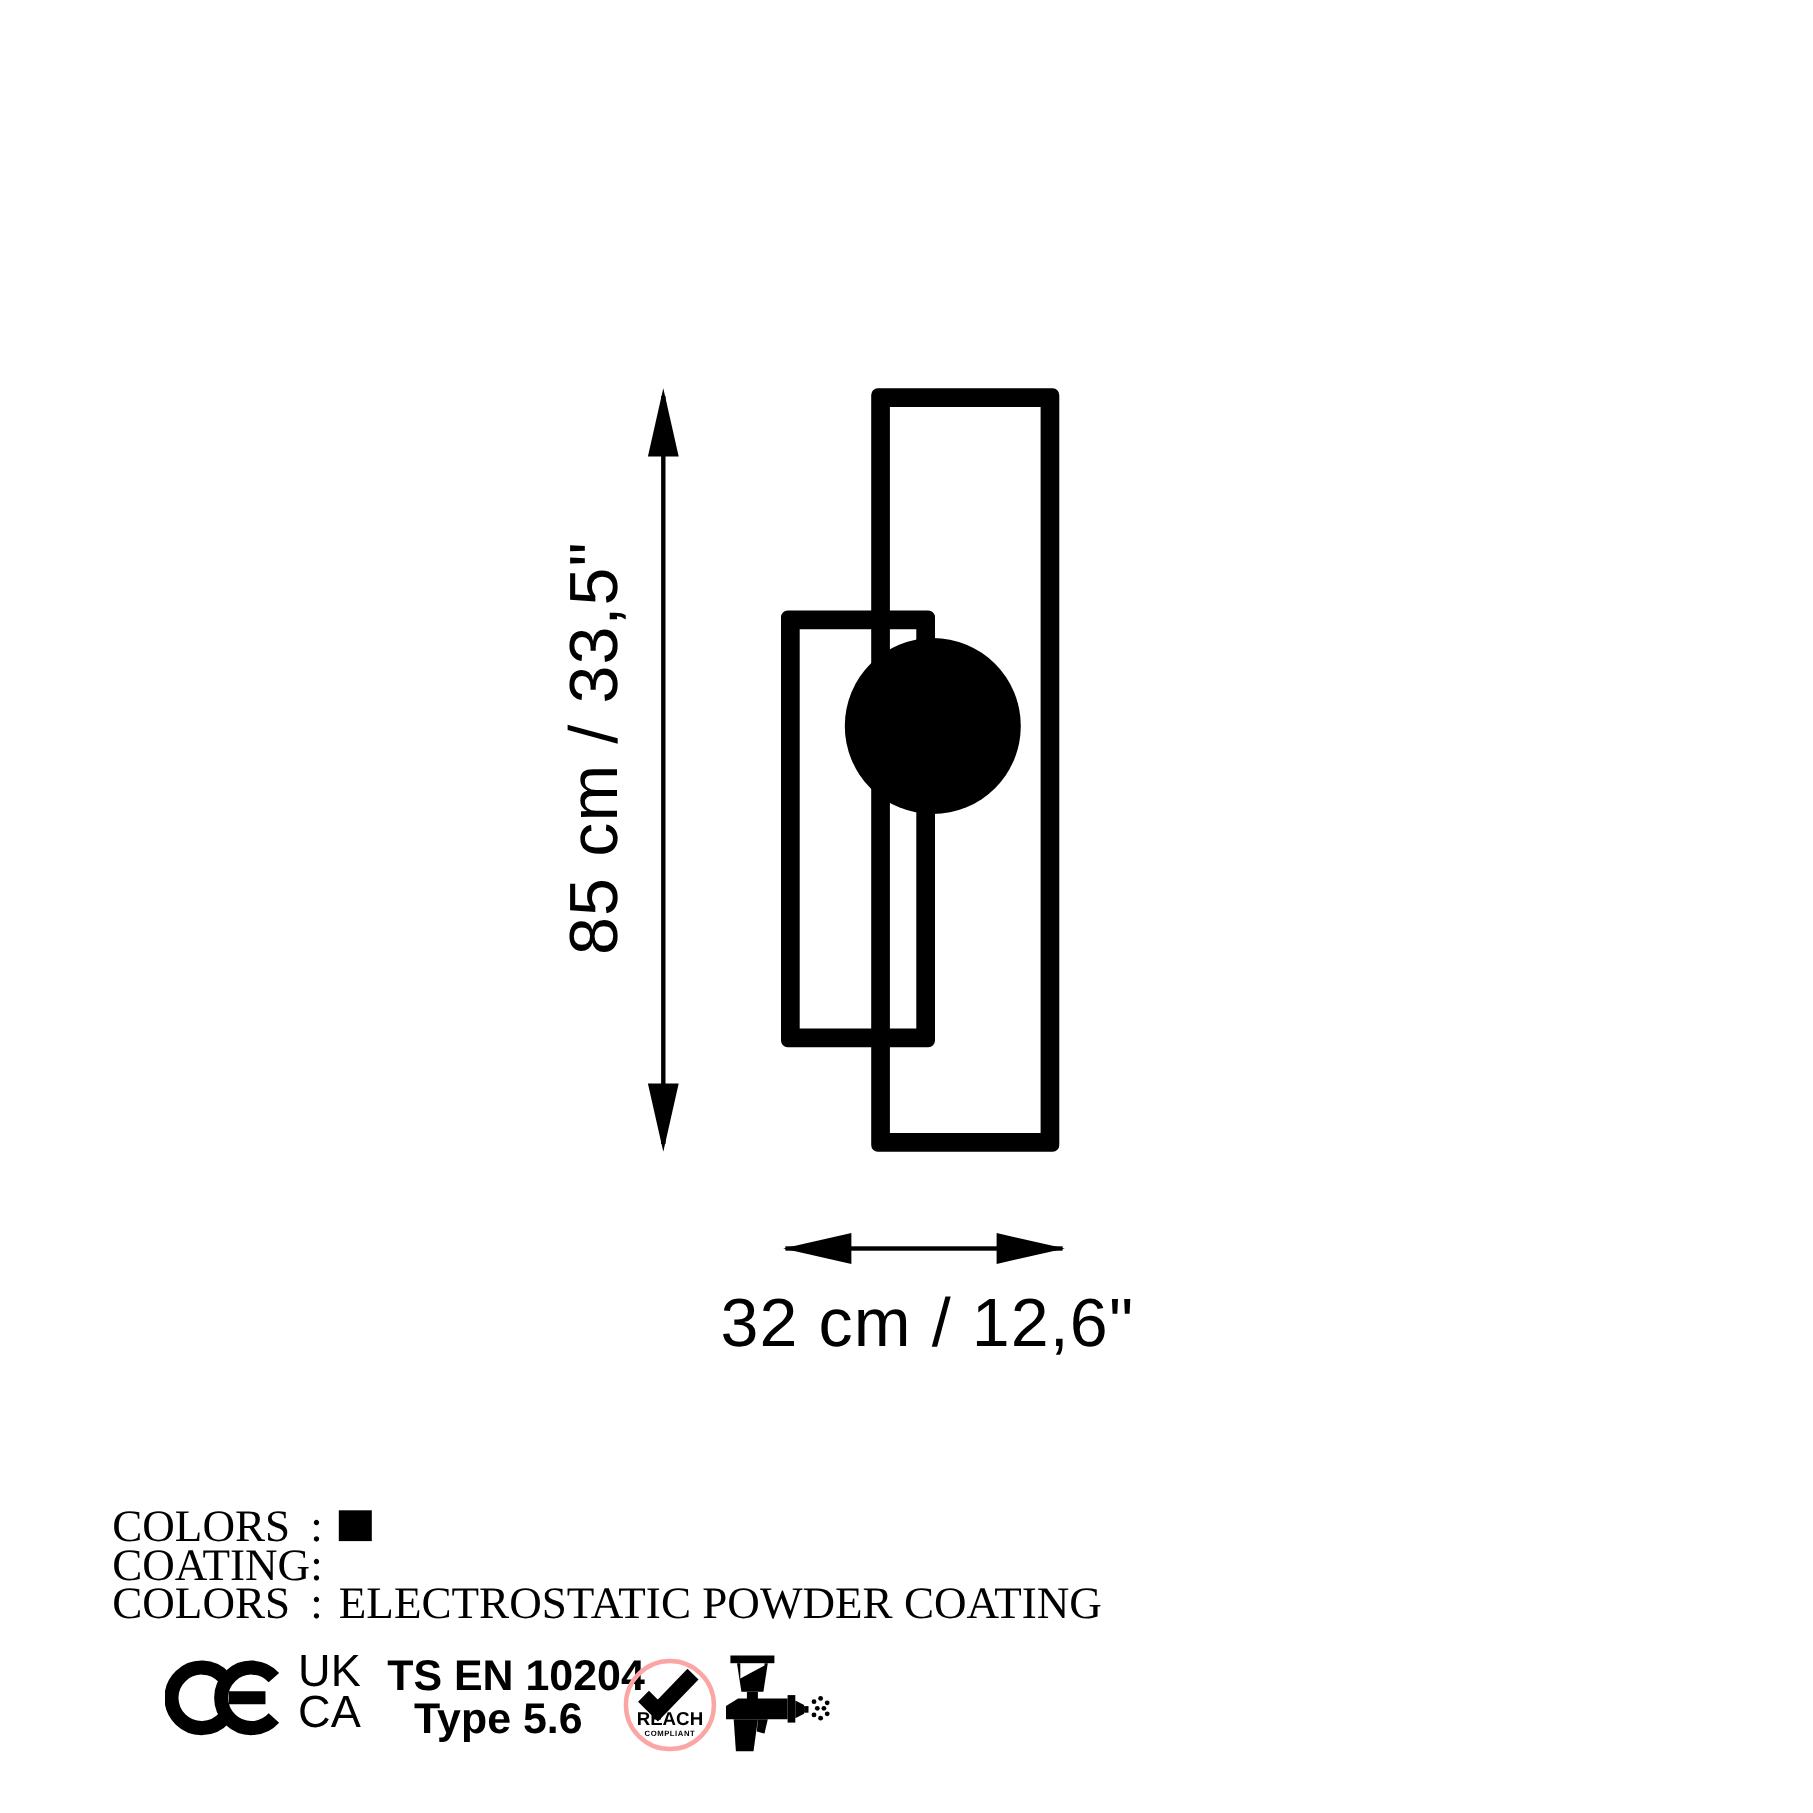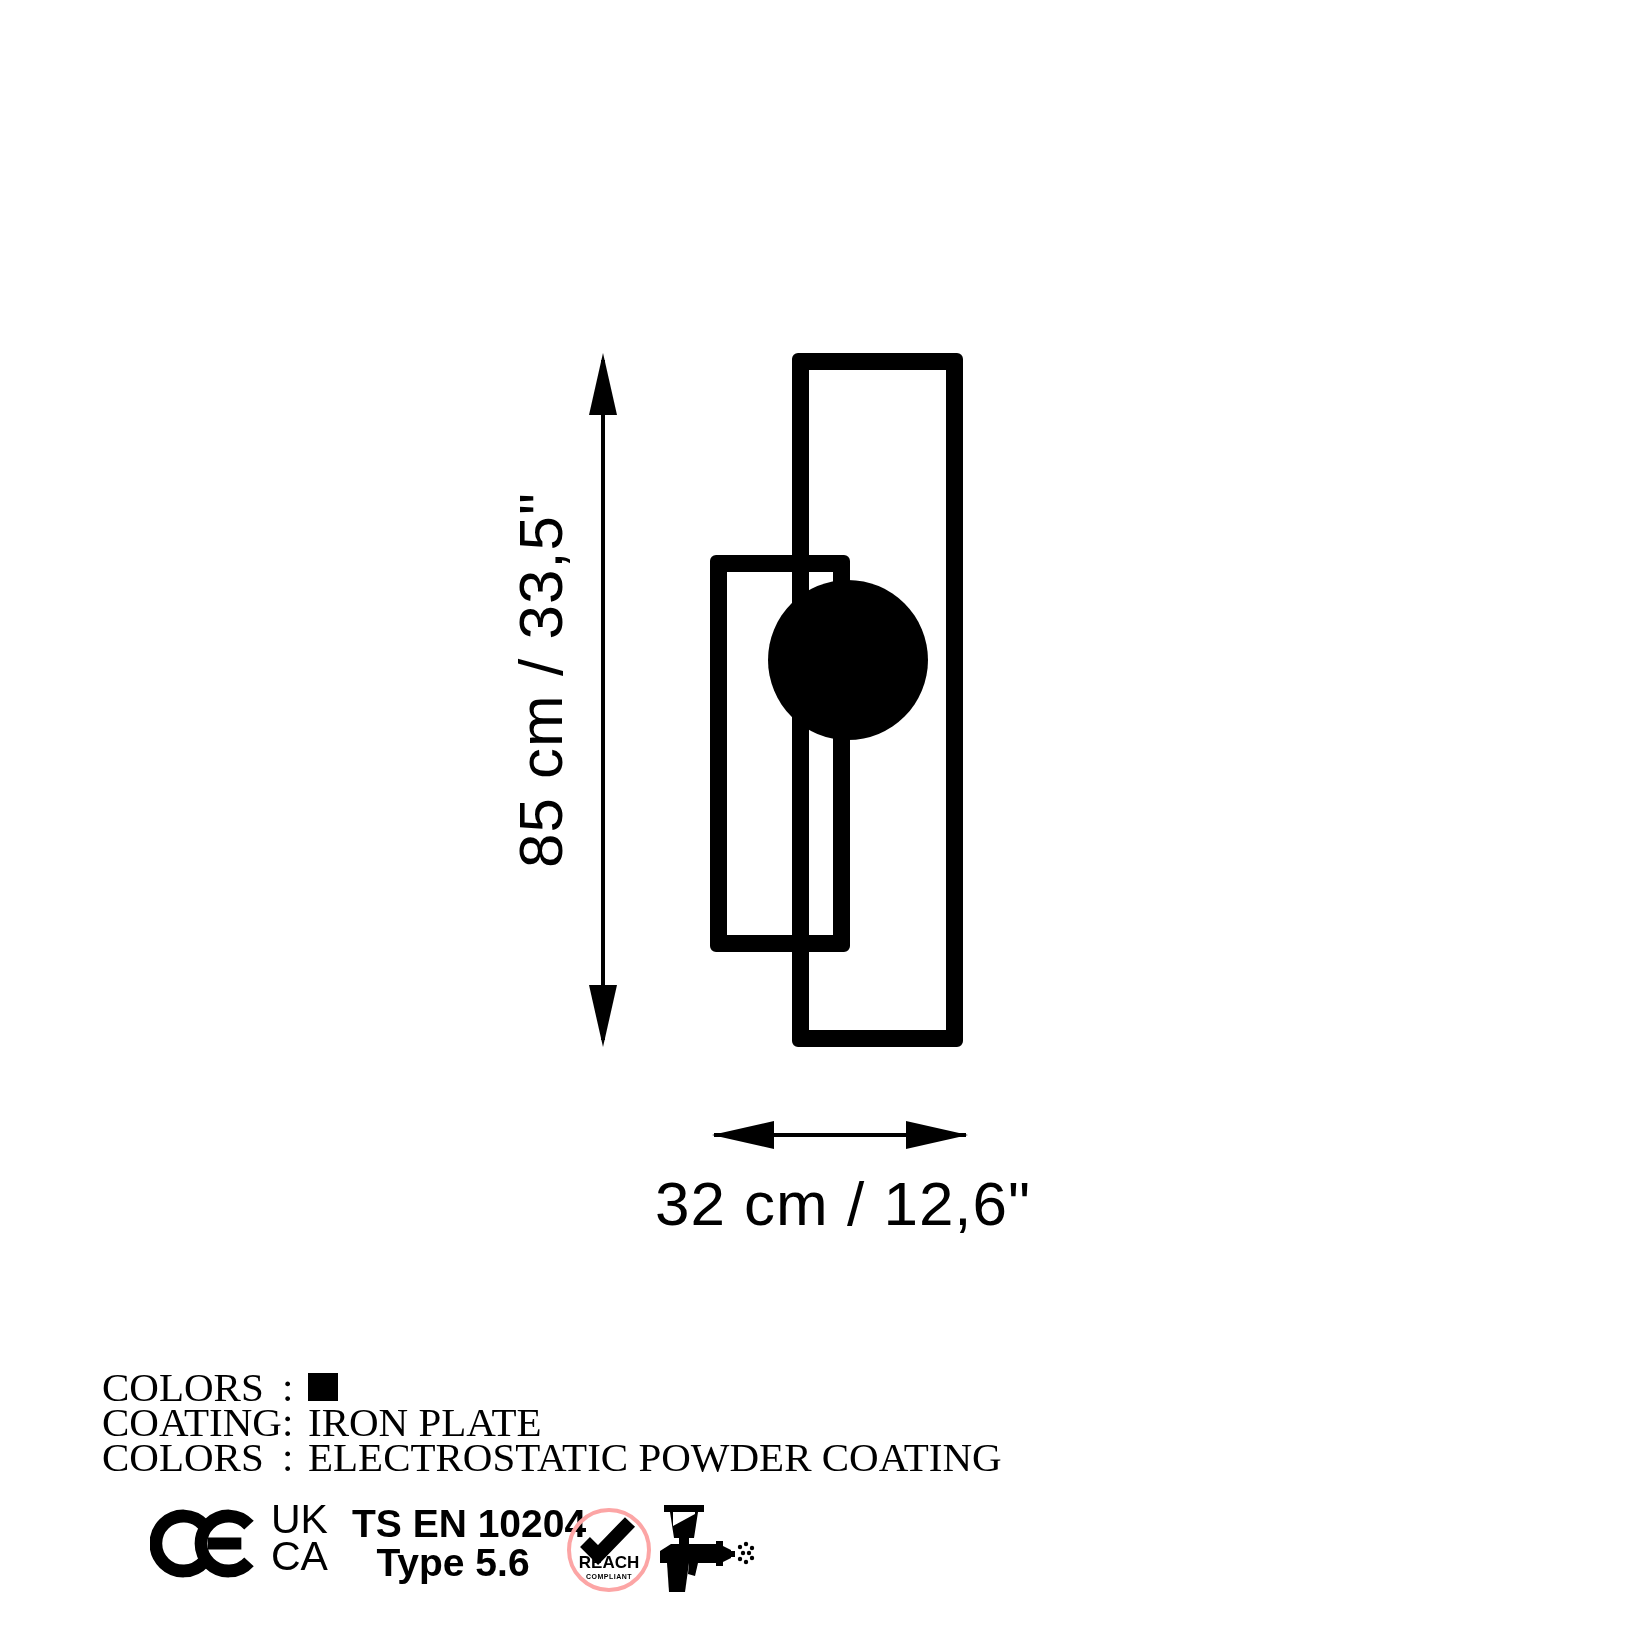--- a/index.html
+++ b/index.html
@@ -77,21 +77,20 @@
 
   <div class="abs specs">
     <div class="spec-row">
       <span>COLORS</span>
       <span>:</span>
       <span class="val"><span class="swatch" style="display: inline-block; background-color: rgb(0, 0, 0);"></span></span>
     </div>
     <div class="spec-row">
       <span>COATING</span>
       <span>:</span>
-      <span class="val">IRON PLATE</span>
     </div>
     <div class="spec-row">
       <span>COLORS</span>
       <span>:</span>
       <span class="val">ELECTROSTATIC POWDER COATING</span>
     </div>
   </div>
 
   <div class="abs ce-mark">
     <svg width="110" height="71" viewBox="0 0 112 72" fill="none" stroke="#000">

